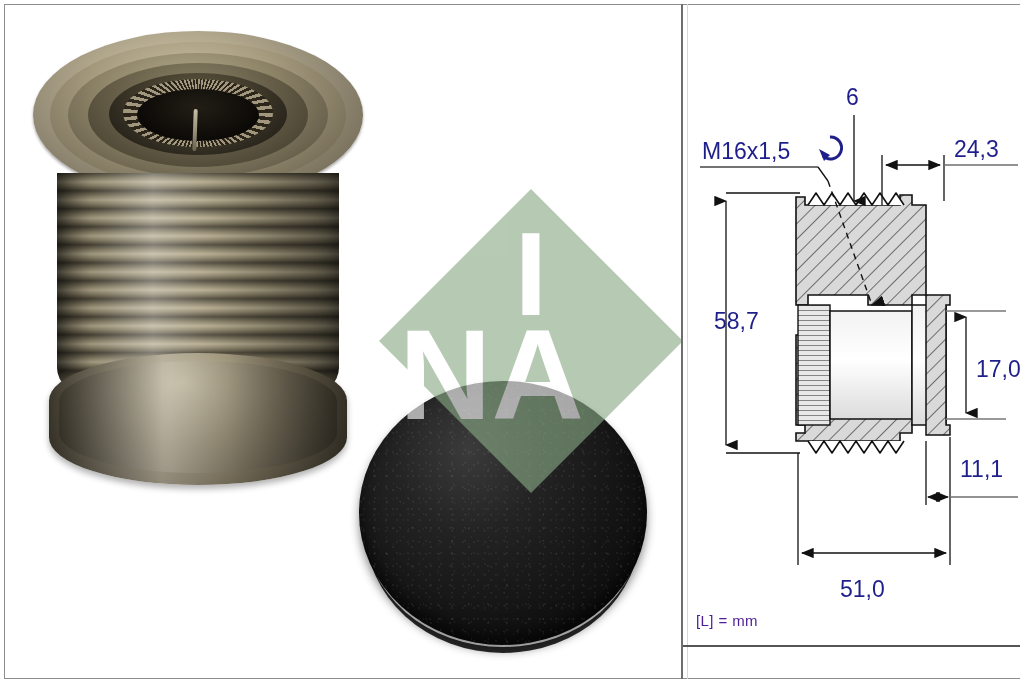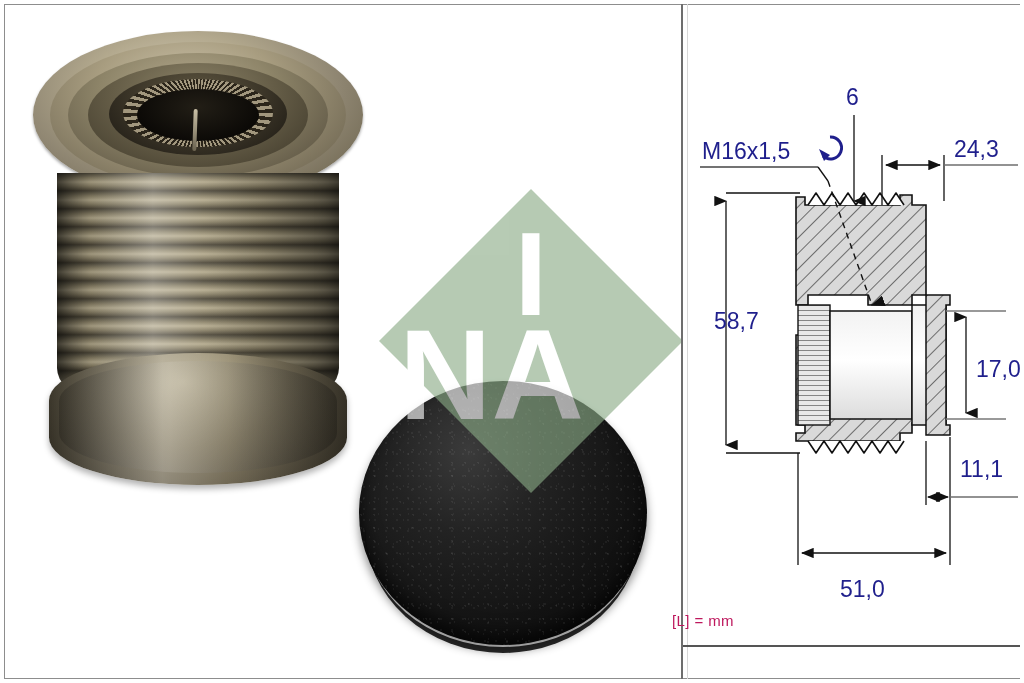--- a/index.html
+++ b/index.html
@@ -100,21 +100,21 @@
 
   
   .watermark{position:absolute;left:372px;top:182px;width:308px;height:308px;
              pointer-events:none;}
   .watermark svg{display:block;}
 
   
   #drawing-panel{position:absolute;left:688px;top:5px;width:332px;height:673px;background:#fff;}
   #drawing-panel svg{display:block;}
 
-  .unit-note{position:absolute;left:672px;top:612px;font-size:15px;color:#be185d;
+  .unit-note{position:absolute;left:696px;top:612px;font-size:15px;color:#4c1d95;
              letter-spacing:.4px;}
 </style>
 </head>
 <body>
 
 <div id="sheet">
 
   <div class="frame-top"></div>
   <div class="frame-left"></div>
   <div class="frame-right"></div>

